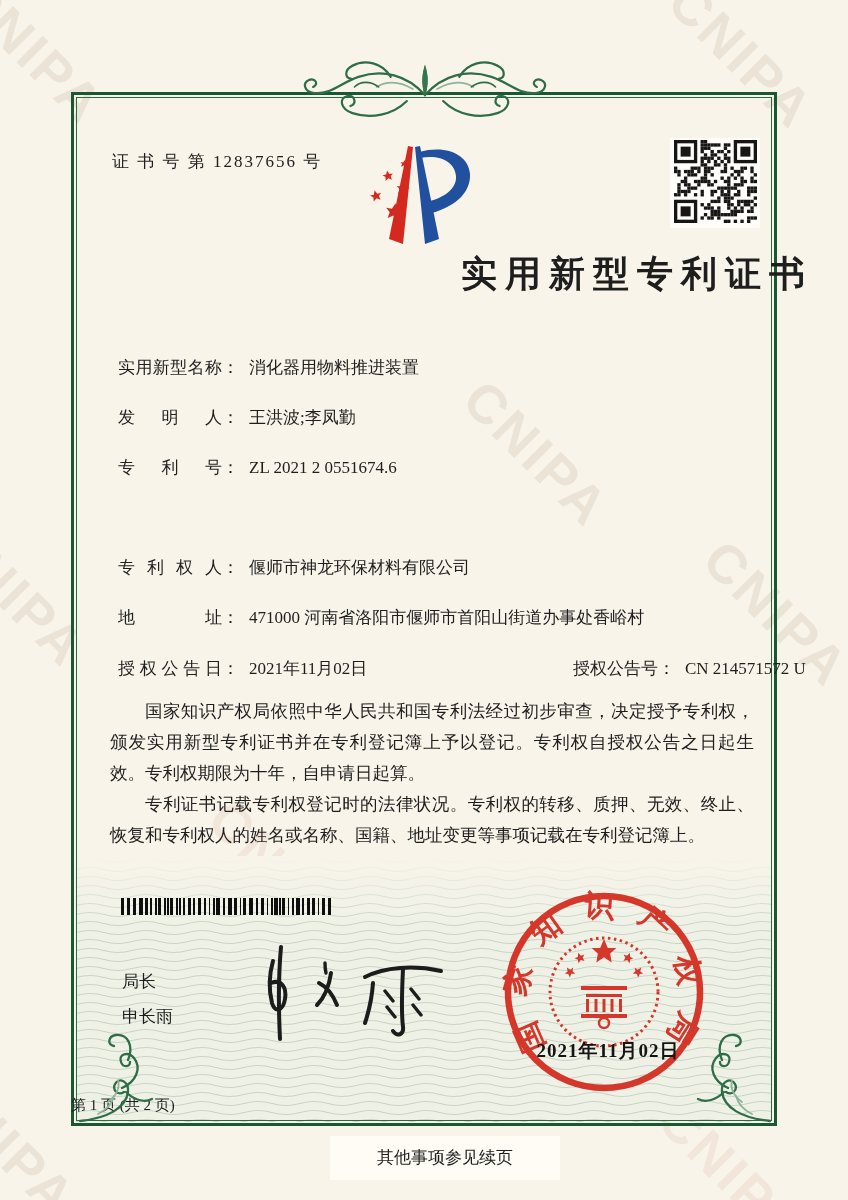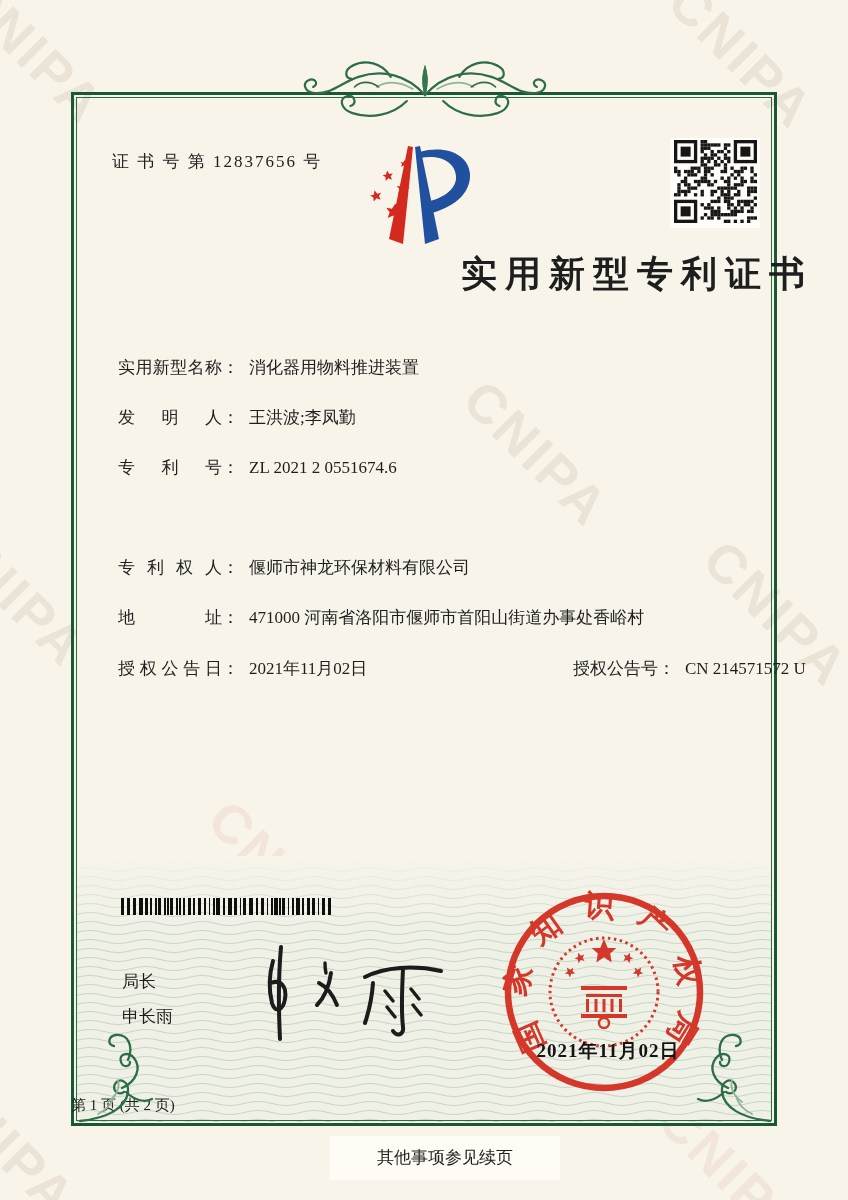--- a/index.html
+++ b/index.html
@@ -392,20 +392,24 @@
     <div class="frow" style="top:606px;">
       <span class="f-label">地址</span><span class="f-colon">：</span><span class="f-value">471000 河南省洛阳市偃师市首阳山街道办事处香峪村</span>
     </div>
     <div class="frow" style="top:657px;">
       <span class="f-label">授权公告日</span><span class="f-colon">：</span><span class="f-value">2021年11月02日</span>
       <span class="pair2">
         <span class="f-label2">授权公告号</span><span>：</span><span class="f-value">CN 214571572 U</span>
       </span>
     </div>
 
+    <div class="bodytext">
+      <p>国家知识产权局依照中华人民共和国专利法经过初步审查，决定授予专利权，颁发实用新型专利证书并在专利登记簿上予以登记。专利权自授权公告之日起生效。专利权期限为十年，自申请日起算。</p>
+      <p>专利证书记载专利权登记时的法律状况。专利权的转移、质押、无效、终止、恢复和专利权人的姓名或名称、国籍、地址变更等事项记载在专利登记簿上。</p>
+    </div>
 
     <div class="barcode">
         <i style="left:0.0px;width:3.3px"></i>
         <i style="left:6.3px;width:3.0px"></i>
         <i style="left:11.8px;width:3.2px"></i>
         <i style="left:18.2px;width:3.5px"></i>
         <i style="left:23.8px;width:3.5px"></i>
         <i style="left:28.7px;width:2.3px"></i>
         <i style="left:33.6px;width:2.0px"></i>
         <i style="left:37.4px;width:3.0px"></i>

